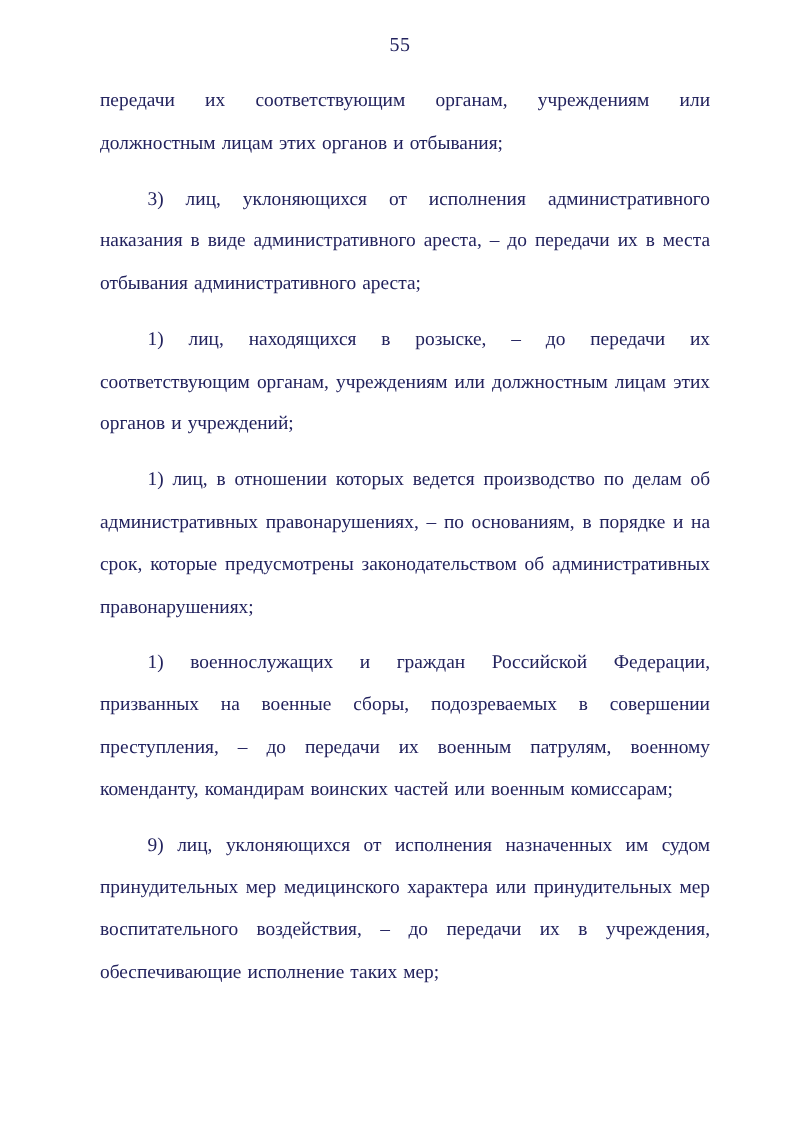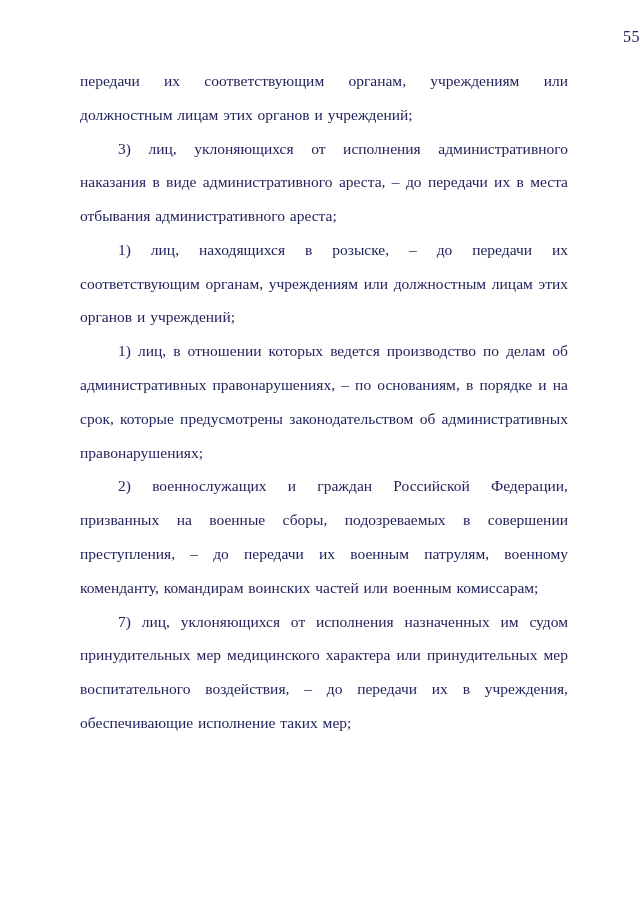--- a/index.html
+++ b/index.html
@@ -11,48 +11,49 @@
     position: relative;
     width: 640px;
     height: 905px;
     background: var(--page-bg, #ffffff);
     font-family: "Liberation Serif", "DejaVu Serif", serif;
     color: var(--text-color, #23235e);
     box-sizing: border-box;
     overflow: hidden;
   }
   .page-number {
-    text-align: right;
+    text-align: center;
     font-size: 16px;
     padding-top: 28px;
     margin-bottom: 18px;
     letter-spacing: 0.5px;
   }
   .document-body {
     margin: 0 72px 0 80px;
     font-size: 15.5px;
     line-height: 2.18;
     text-align: justify;
     text-justify: inter-word;
   }
   .document-body p {
     margin: 0;
     padding: 0;
     word-spacing: 1px;
   }
   .document-body p.indent {
     text-indent: 38px;
+    margin-top: 11px;
   }
 </style>
 </head>
 <body>
 
 <div class="page" style="--text-color: #23235e; --page-bg: #ffffff;">
   <div class="page-number">55</div>
   <div class="document-body">
-      <p>передачи их соответствующим органам, учреждениям или должностным лицам этих органов и учреждений;</p>
+      <p>передачи их соответствующим органам, учреждениям или должностным лицам этих органов и отбывания;</p>
       <p class="indent">3) лиц, уклоняющихся от исполнения административного наказания в виде административного ареста, – до передачи их в места отбывания административного ареста;</p>
       <p class="indent">1) лиц, находящихся в розыске, – до передачи их соответствующим органам, учреждениям или должностным лицам этих органов и учреждений;</p>
       <p class="indent">1) лиц, в отношении которых ведется производство по делам об административных правонарушениях, – по основаниям, в порядке и на срок, которые предусмотрены законодательством об административных правонарушениях;</p>
-      <p class="indent">2) военнослужащих и граждан Российской Федерации, призванных на военные сборы, подозреваемых в совершении преступления, – до передачи их военным патрулям, военному коменданту, командирам воинских частей или военным комиссарам;</p>
-      <p class="indent">7) лиц, уклоняющихся от исполнения назначенных им судом принудительных мер медицинского характера или принудительных мер воспитательного воздействия, – до передачи их в учреждения, обеспечивающие исполнение таких мер;</p>
+      <p class="indent">1) военнослужащих и граждан Российской Федерации, призванных на военные сборы, подозреваемых в совершении преступления, – до передачи их военным патрулям, военному коменданту, командирам воинских частей или военным комиссарам;</p>
+      <p class="indent">9) лиц, уклоняющихся от исполнения назначенных им судом принудительных мер медицинского характера или принудительных мер воспитательного воздействия, – до передачи их в учреждения, обеспечивающие исполнение таких мер;</p>
     </div>
 </div>
 
 </body></html>

